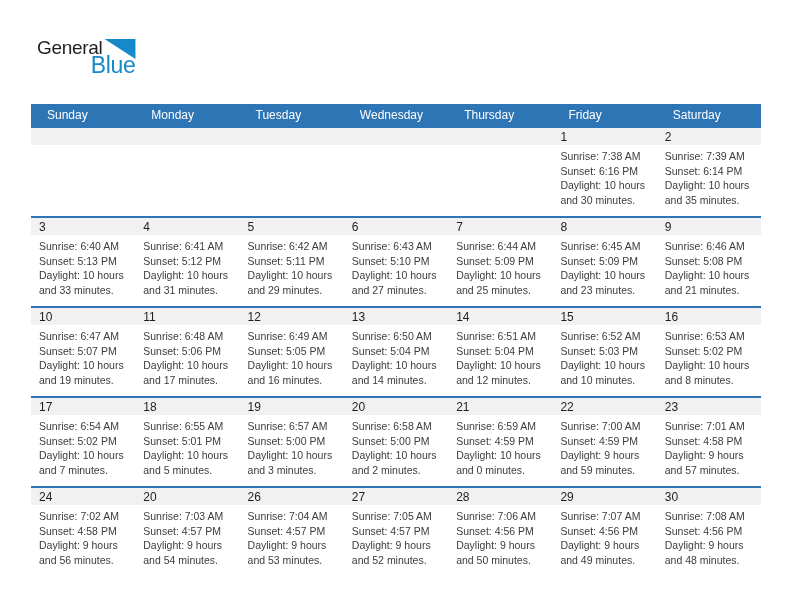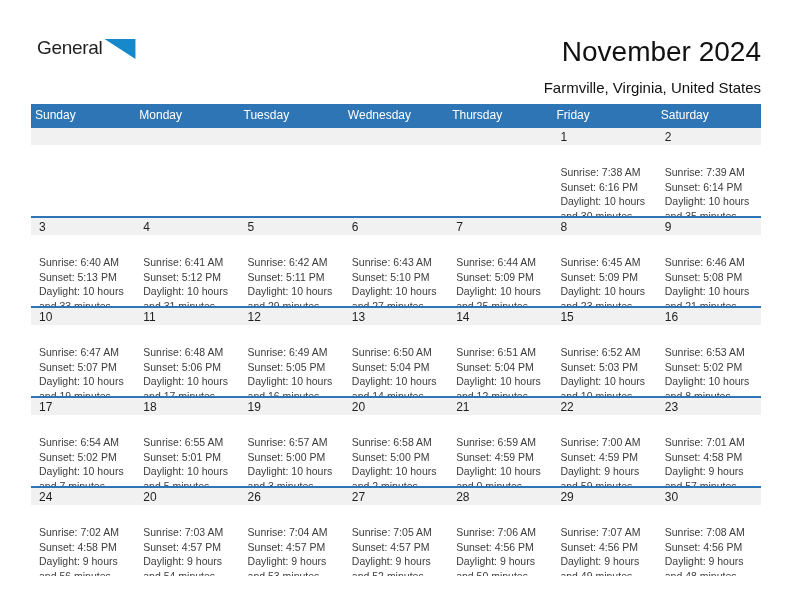--- a/index.html
+++ b/index.html
@@ -16,51 +16,48 @@
   
   .titles{position:absolute;right:31px;top:36px;text-align:right;}
   .title{font-size:28px;color:#111111;line-height:1.15;font-weight:400;}
   .subtitle{font-size:15px;color:#111111;margin-top:11px;font-weight:400;}
   
   .calendar{position:absolute;left:31px;top:104px;width:730px;}
   .cal-header{
     display:grid;grid-template-columns:repeat(7,1fr);
     background:var(--header-blue);height:22px;align-items:center;
   }
-  .cal-header>div{color:#ffffff;font-size:12px;padding-left:4px;}
+  .cal-header>div{color:#ffffff;font-size:12px;padding-left:16px;}
   .week-row{
     display:grid;grid-template-columns:repeat(7,1fr);
     border-top:2px solid var(--header-blue);height:90px;box-sizing:border-box;
   }
   .day-cell{overflow:hidden;}
   .day-num{
     height:17px;background:var(--strip-gray);
     font-size:12px;color:#1f1f1f;padding:2px 0 0 8px;box-sizing:border-box;
   }
-  .cell-lines{padding-top:4px;margin-top:16px;}
+  .cell-lines{padding-top:4px;}
   .cell-line{font-size:10.5px;color:#3c3c3c;line-height:14.5px;padding-left:8px;white-space:nowrap;}
 </style>
 </head>
 <body>
 
 <div class="page">
 
   <div class="logo">
     <div class="logo-top">
       <span class="logo-general">General</span>
       <svg class="logo-triangle" viewBox="0 0 34 22" aria-hidden="true">
         <polygon points="0,0 34,0 34,22"></polygon>
       </svg>
     </div>
+    <div class="logo-blue">Blue</div>
   </div>
 
-  <div class="titles">
-    <div class="title">November 2024</div>
-    <div class="subtitle">Farmville, Virginia, United States</div>
-  </div>
 
   <div class="calendar">
     <div class="cal-header" id="cal-header">
         <div>Sunday</div>
         <div>Monday</div>
         <div>Tuesday</div>
         <div>Wednesday</div>
         <div>Thursday</div>
         <div>Friday</div>
         <div>Saturday</div>

